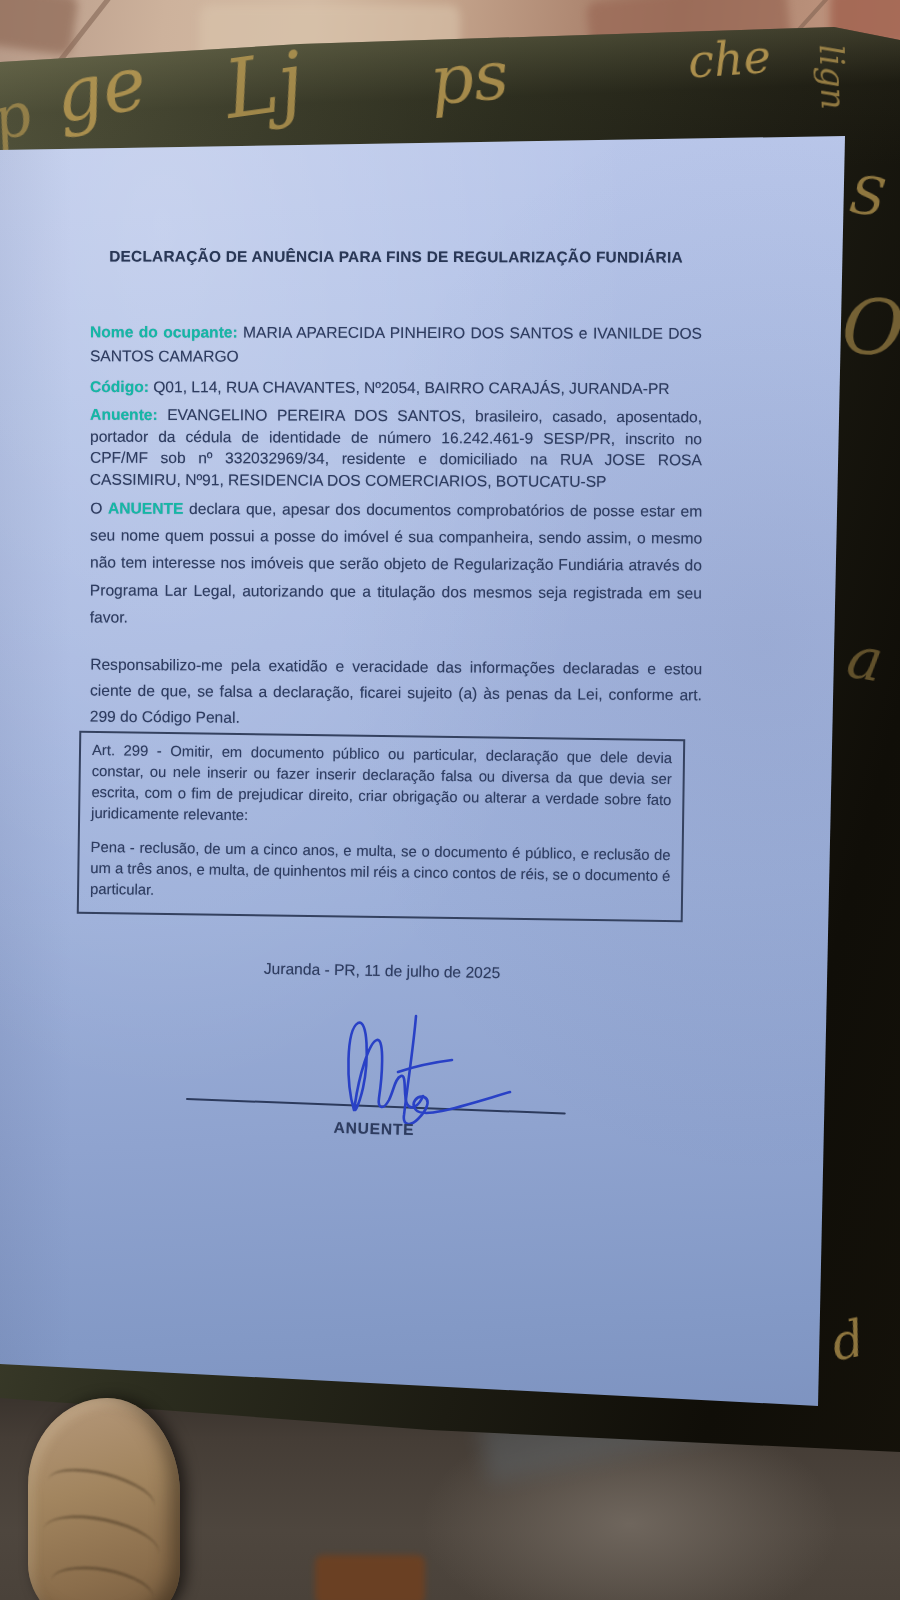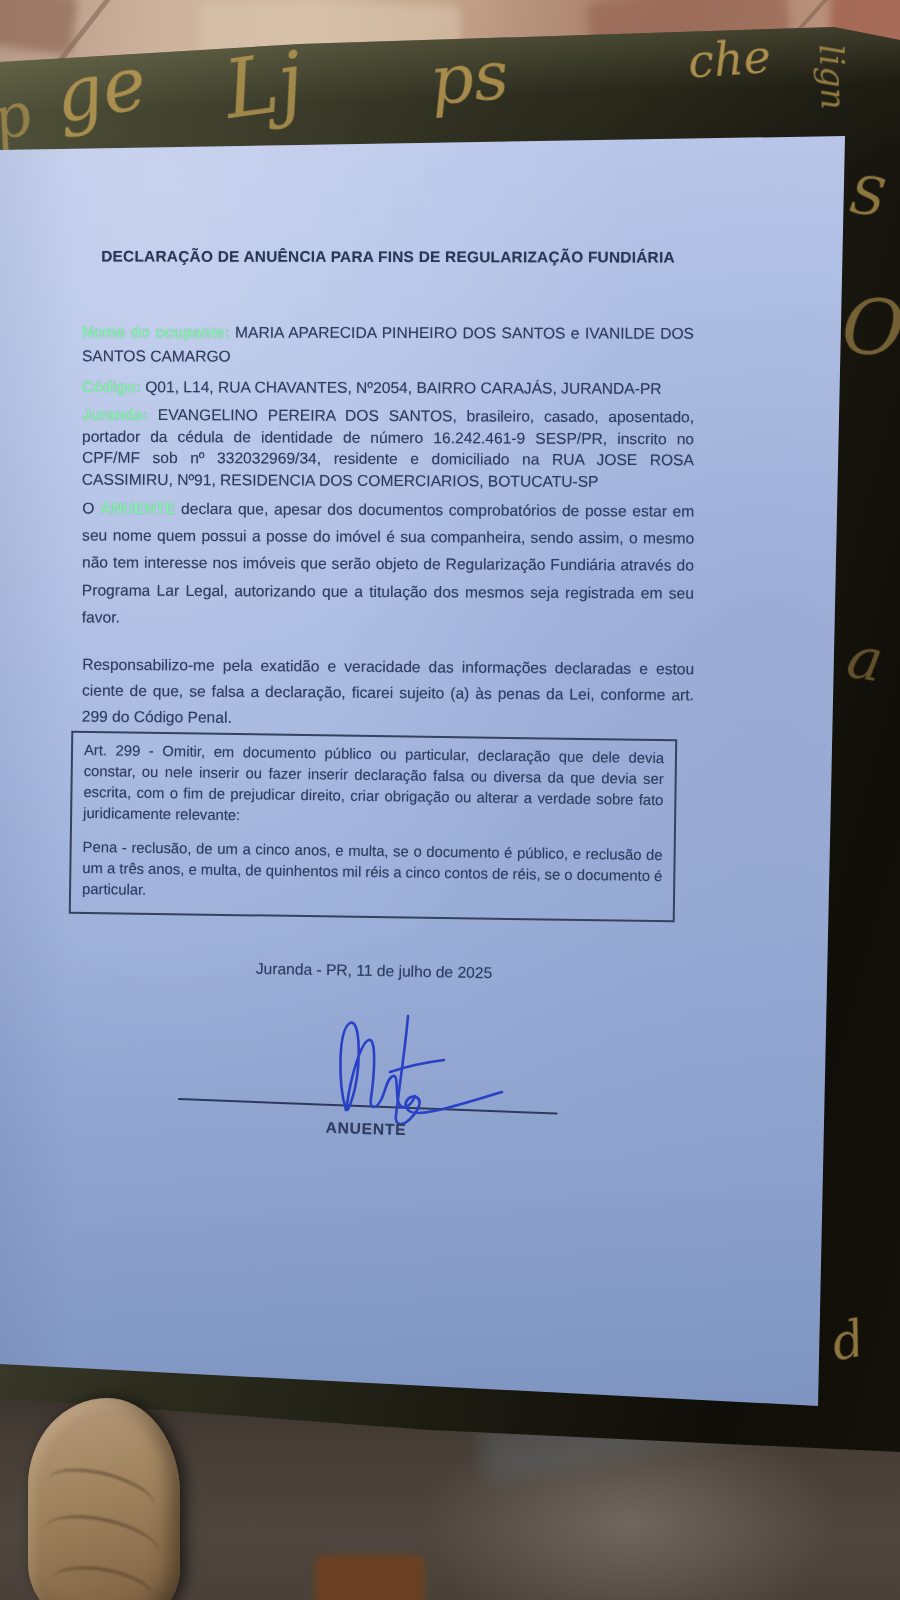--- a/index.html
+++ b/index.html
@@ -63,42 +63,42 @@
   .paper{position:absolute;left:0;top:0;width:900px;height:1600px;
     clip-path:polygon(0 150px,845px 136px,818px 1406px,0 1364px);
     background:linear-gradient(177deg,#bac7ea 9%,#b0c0e6 24%,#a6b7e0 40%,#9cafd9 56%,
                #8fa3cf 70%,#8399c6 82%,#7b90bd 92%);}
   .paper::before{content:"";position:absolute;inset:0;
     background:radial-gradient(ellipse at 18% 14%,rgba(255,255,255,.22) 0%,rgba(255,255,255,0) 45%),
                radial-gradient(ellipse at 85% 40%,rgba(60,70,110,.10) 0%,rgba(60,70,110,0) 40%),
                linear-gradient(90deg,rgba(70,80,120,.10) 0%,rgba(0,0,0,0) 8%);}
 
   
-  .doc{position:absolute;left:4px;top:0;width:728px;height:1600px;color:#2e3c60;
+  .doc{position:absolute;left:12px;top:0;width:728px;height:1600px;color:#2e3c60;
     text-shadow:0 0 1px rgba(46,60,96,.4);padding-left:8px;}
   .blk{position:absolute;left:78px;width:612px;font-size:15.6px;}
   .jst{text-align:justify;}
   .title{top:248px;text-align:center;font-weight:bold;font-size:15.4px;letter-spacing:.25px;
     color:#293756;transform:rotate(.1deg);}
   .f-occupant{top:305px;line-height:24px;transform:rotate(.15deg);}
   .f-property{top:360px;line-height:24px;transform:rotate(.2deg);}
   .f-consenter{top:389px;line-height:21.6px;transform:rotate(.25deg);}
   .p-declaration{top:480px;line-height:27.2px;transform:rotate(.3deg);}
   .p-liability{top:638px;line-height:26px;transform:rotate(.45deg);}
   .law-box{top:735px;left:66px;width:606px;border:2px solid #34415f;padding:7px 11px 12px 11px;
     box-sizing:border-box;font-size:14.8px;line-height:21px;transform:rotate(.8deg);}
   .law-box p{margin:0;}
   .law-box .penalty{margin-top:13px;}
   .dateline{top:962px;left:175px;width:390px;text-align:center;transform:rotate(1.1deg);}
   .sig-line{position:absolute;left:174px;top:1098px;width:380px;height:2.4px;background:#2c3a5c;
     transform:rotate(2.2deg);transform-origin:left center;border-radius:2px;}
   .sig-label{top:1120px;left:302px;width:120px;text-align:center;font-weight:600;
     letter-spacing:.8px;transform:rotate(1.6deg);}
   .sig-svg{position:absolute;left:312px;top:1010px;}
-  b{color:#86efac;}
+  b{color:#14b8a6;}
 </style>
 </head>
 <body>
 
 <div class="scene">
 
   <div class="tile-floor">
     <div class="grout g1"></div>
     <div class="grout g2"></div>
     <div class="tile-patch p1"></div>
@@ -135,21 +135,21 @@
   <div class="paper"></div>
 
   <div class="doc">
 
     <div class="blk title">DECLARAÇÃO DE ANUÊNCIA PARA FINS DE REGULARIZAÇÃO FUNDIÁRIA</div>
 
     <p class="blk jst f-occupant"><b>Nome do ocupante:</b> <span>MARIA APARECIDA PINHEIRO DOS SANTOS e IVANILDE DOS SANTOS CAMARGO</span></p>
 
     <p class="blk jst f-property"><b>Código:</b> <span>Q01, L14, RUA CHAVANTES, Nº2054, BAIRRO CARAJÁS, JURANDA-PR</span></p>
 
-    <p class="blk jst f-consenter"><b>Juranda:</b> <span>EVANGELINO PEREIRA DOS SANTOS, brasileiro, casado, aposentado, portador da cédula de identidade de número 16.242.461-9 SESP/PR, inscrito no CPF/MF sob nº 332032969/34, residente e domiciliado na RUA JOSE ROSA CASSIMIRU, Nº91, RESIDENCIA DOS COMERCIARIOS, BOTUCATU-SP</span></p>
+    <p class="blk jst f-consenter"><b>Anuente:</b> <span>EVANGELINO PEREIRA DOS SANTOS, brasileiro, casado, aposentado, portador da cédula de identidade de número 16.242.461-9 SESP/PR, inscrito no CPF/MF sob nº 332032969/34, residente e domiciliado na RUA JOSE ROSA CASSIMIRU, Nº91, RESIDENCIA DOS COMERCIARIOS, BOTUCATU-SP</span></p>
 
     <p class="blk jst p-declaration"><span>O </span><b>ANUENTE</b><span> declara que, apesar dos documentos comprobatórios de posse estar em seu nome quem possui a posse do imóvel é sua companheira, sendo assim, o mesmo não tem interesse nos imóveis que serão objeto de Regularização Fundiária através do Programa Lar Legal, autorizando que a titulação dos mesmos seja registrada em seu favor.</span></p>
 
     <p class="blk jst p-liability">Responsabilizo-me pela exatidão e veracidade das informações declaradas e estou ciente de que, se falsa a declaração, ficarei sujeito (a) às penas da Lei, conforme art. 299 do Código Penal.</p>
 
     <div class="blk law-box">
       <p class="jst">Art. 299 - Omitir, em documento público ou particular, declaração que dele devia constar, ou nele inserir ou fazer inserir declaração falsa ou diversa da que devia ser escrita, com o fim de prejudicar direito, criar obrigação ou alterar a verdade sobre fato juridicamente relevante:</p>
       <p class="jst penalty">Pena - reclusão, de um a cinco anos, e multa, se o documento é público, e reclusão de um a três anos, e multa, de quinhentos mil réis a cinco contos de réis, se o documento é particular.</p>
     </div>
 

